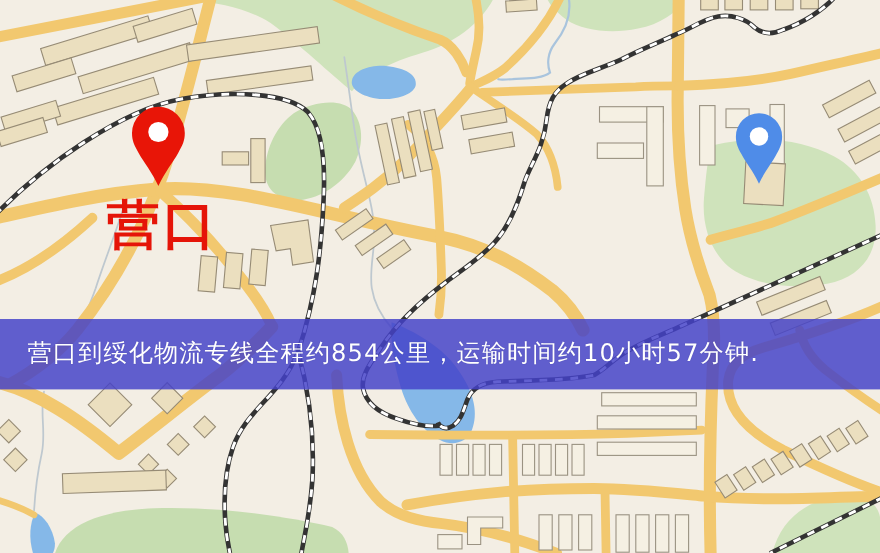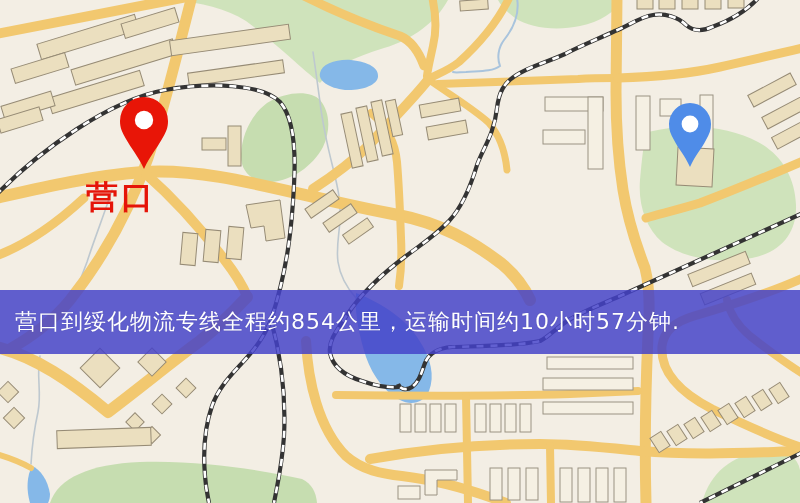--- a/index.html
+++ b/index.html
@@ -15,31 +15,31 @@
   .rvr{fill:none;stroke:#a9c4dd;stroke-width:2;stroke-linecap:round;}
   .rvr2{fill:none;stroke:#bec8cf;stroke-width:1.6;stroke-linecap:round;}
   .rd{fill:none;stroke:#f2c86f;stroke-linecap:round;stroke-linejoin:round;}
   .b{fill:#ebdfbf;stroke:#968b75;stroke-width:1;}
   .bw{fill:#f5f0e3;stroke:#9a9282;stroke-width:1;}
   .rlA{fill:none;stroke:#333333;stroke-width:4.2;stroke-linecap:butt;}
   .rlB{fill:none;stroke:#ffffff;stroke-width:2.6;stroke-dasharray:7 7;stroke-linecap:butt;}
   .pin-white{fill:#ffffff;}
   
   .city-label{
-    position:absolute;font-weight:700;font-size:32px;line-height:1;
-    letter-spacing:3px;white-space:nowrap;user-select:none;
+    position:absolute;font-weight:700;font-size:48px;line-height:1;
+    letter-spacing:3px;white-space:nowrap;user-select:none;margin-left:11px;
   }
   .city-label.origin{left:86px;top:181px;color:#e51408;}
   .city-label.dest{left:638px;top:177px;color:#2a20cc;}
   
   .banner{
     position:absolute;left:0;top:290px;width:800px;height:64px;
     background:rgba(68,66,200,0.84);
     color:#ffffff;font-size:22px;letter-spacing:1px;
-    line-height:64px;padding-left:15px;box-sizing:border-box;
+    line-height:64px;padding-left:25px;box-sizing:border-box;
     white-space:nowrap;text-shadow:0 0 1px rgba(30,30,120,0.4);
   }
 </style>
 </head>
 <body>
 
 <div class="stage">
 
   <svg width="800" height="503" viewBox="0 0 800 503">
 

